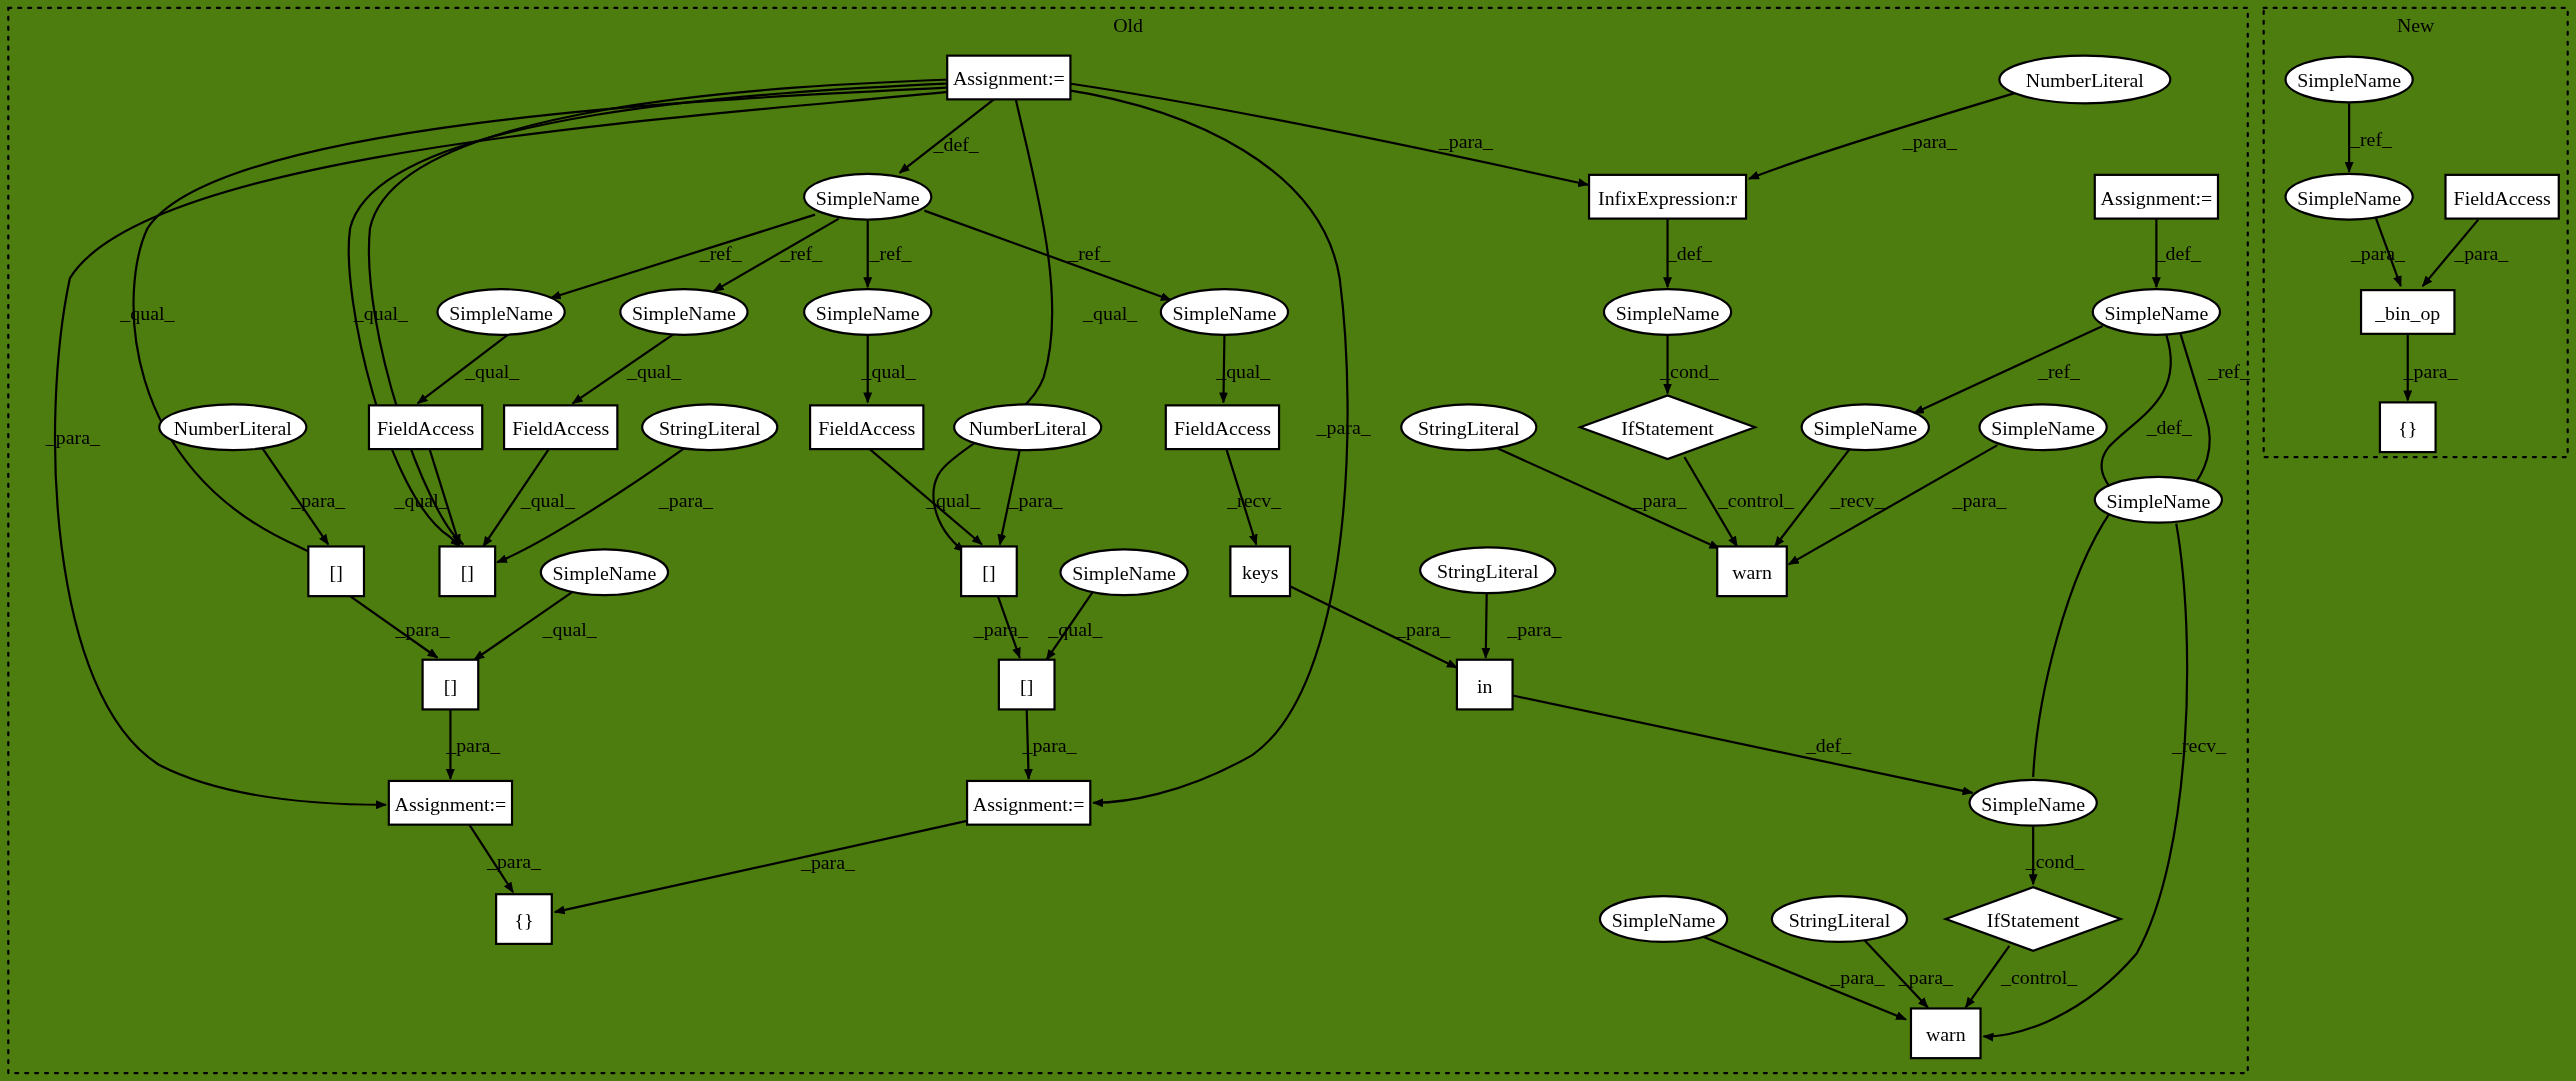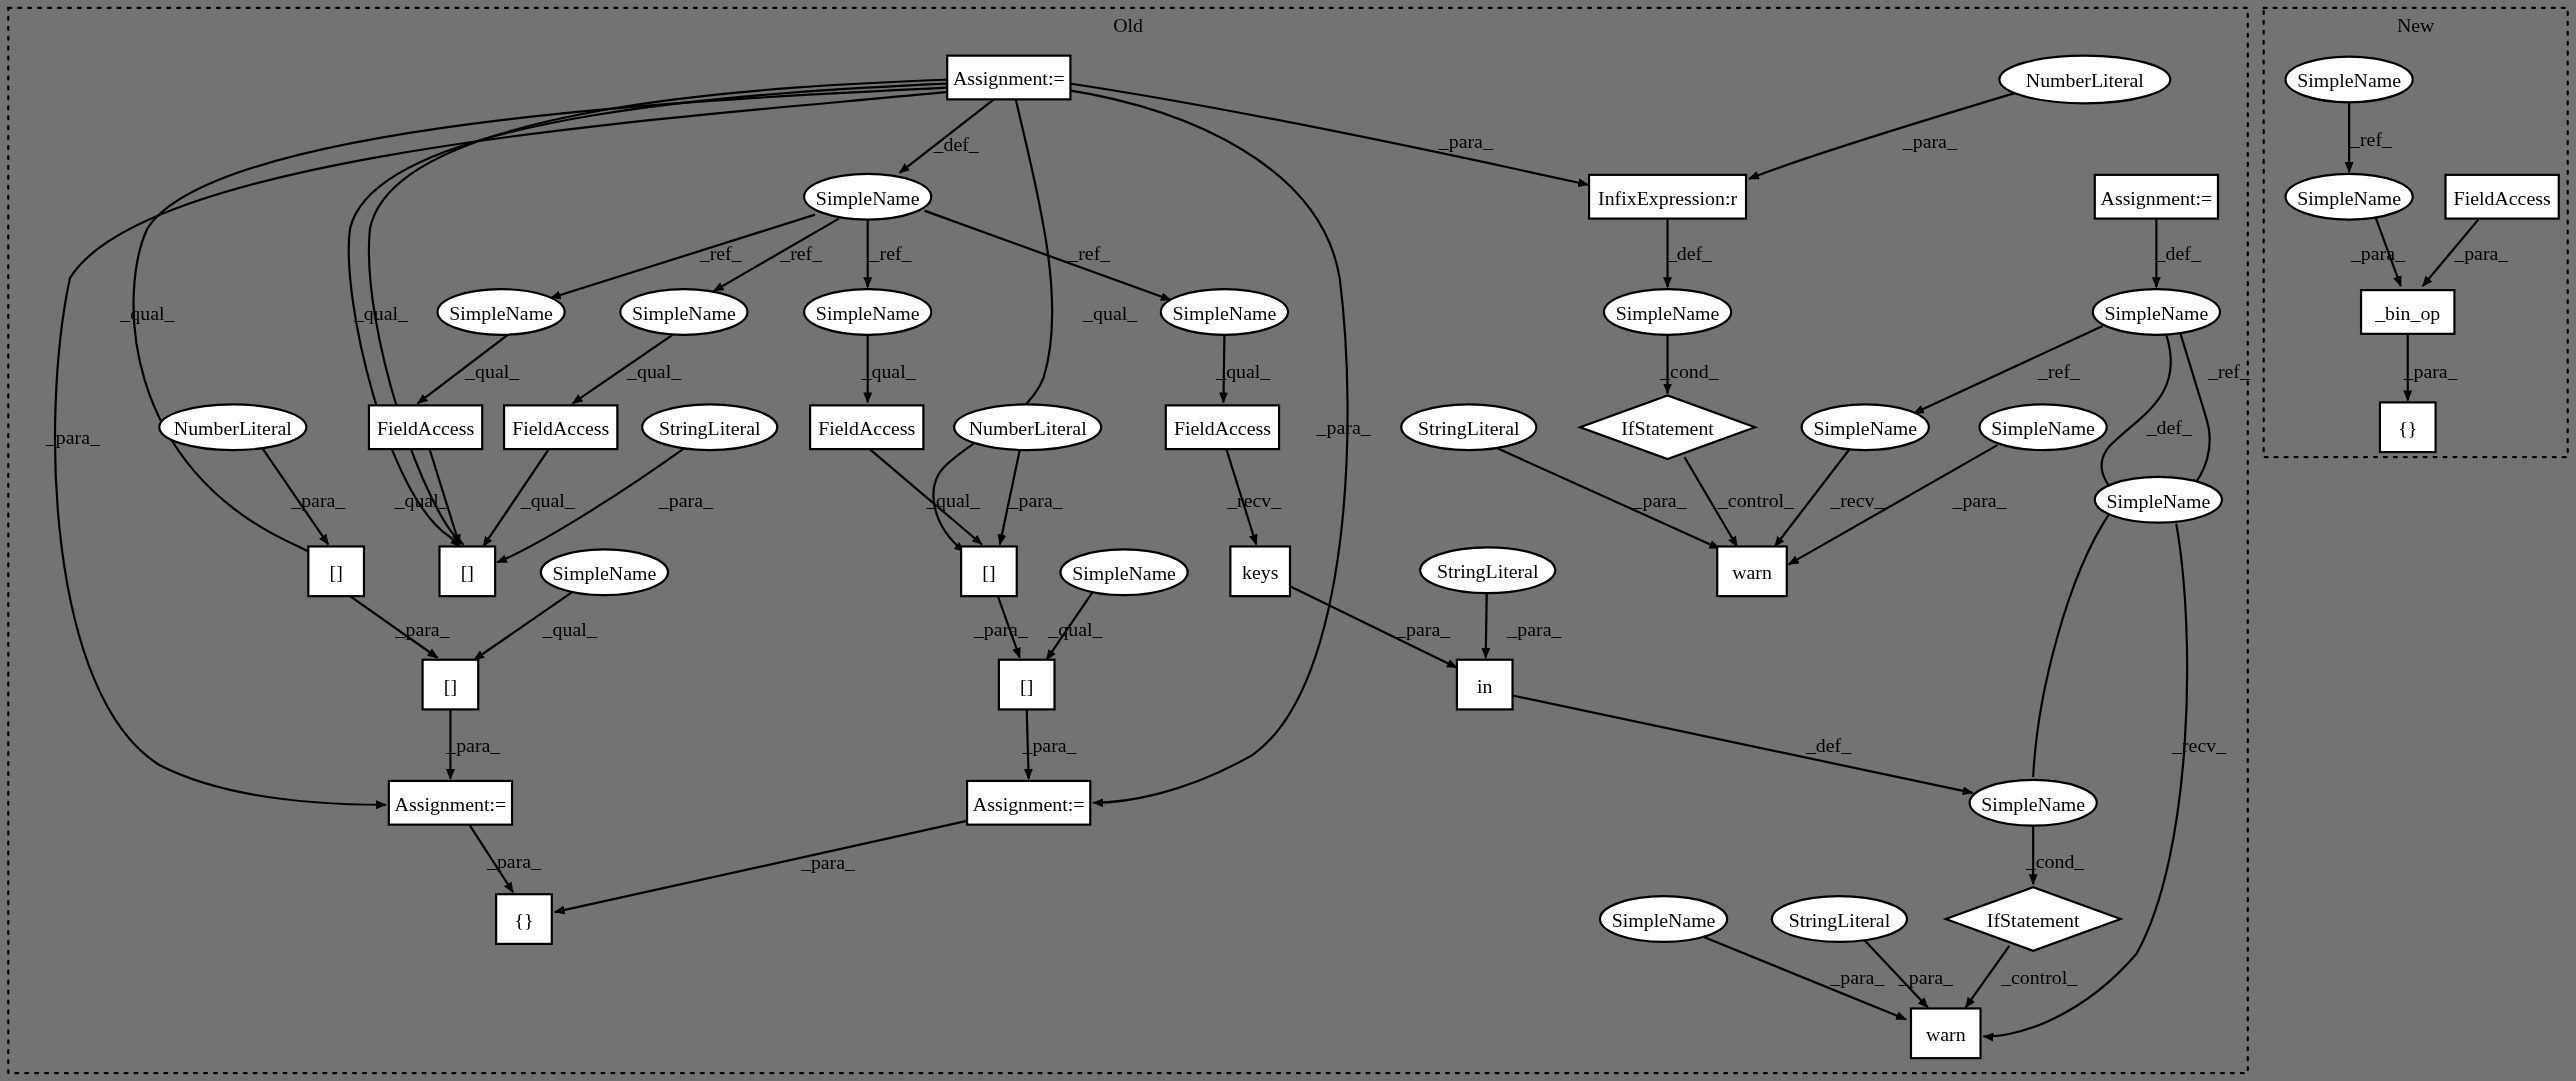--- a/index.html
+++ b/index.html
@@ -1,17 +1,17 @@
 <!DOCTYPE html>
 <html><head>
 <meta charset="utf-8">
 <style>
   html,body{margin:0;padding:0;background:#ffffff;}
   body{font-family:"Liberation Serif","DejaVu Serif",serif;}
-  #stage{position:relative;width:2576px;height:1081px;background:#737373;overflow:hidden;}
+  #stage{position:relative;width:2576px;height:1081px;background:#4d7c0f;overflow:hidden;}
   svg#graph{position:absolute;left:0;top:0;width:2576px;height:1081px;}
   .nodeshape{fill:#ffffff;stroke:#000000;stroke-width:2.2px;}
   .edgepath{fill:none;stroke:#000000;stroke-width:2.2px;}
   .clusterbox{fill:none;stroke:#000000;stroke-width:2.2px;stroke-dasharray:3 7;stroke-linecap:round;}
   text{font-family:"Liberation Serif","DejaVu Serif",serif;fill:#000000;}
   .nodelabel{font-size:20px;text-anchor:middle;dominant-baseline:central;}
   .edgelabel{font-size:20px;text-anchor:middle;dominant-baseline:central;}
   .clusterlabel{font-size:20px;text-anchor:middle;dominant-baseline:central;}
 </style>
 </head>

